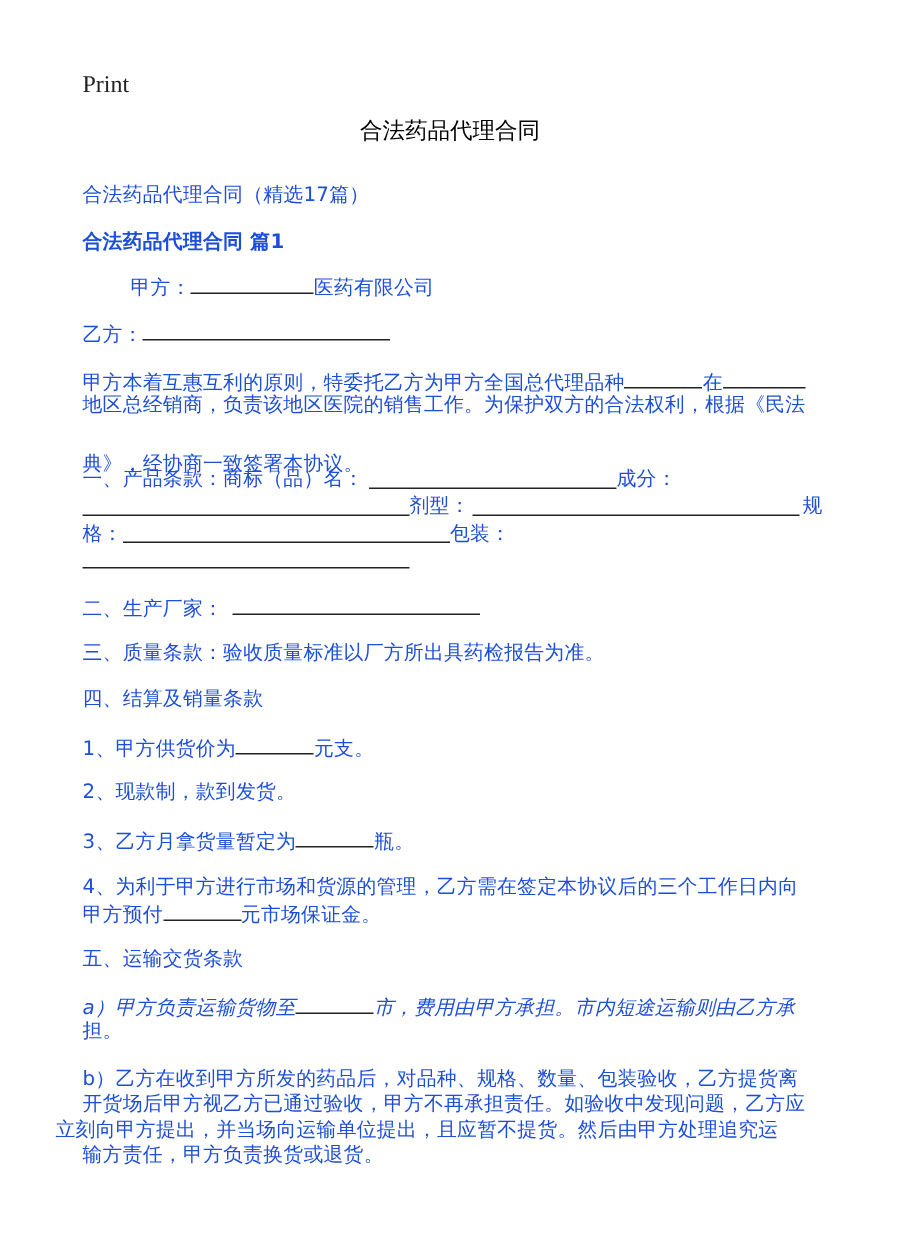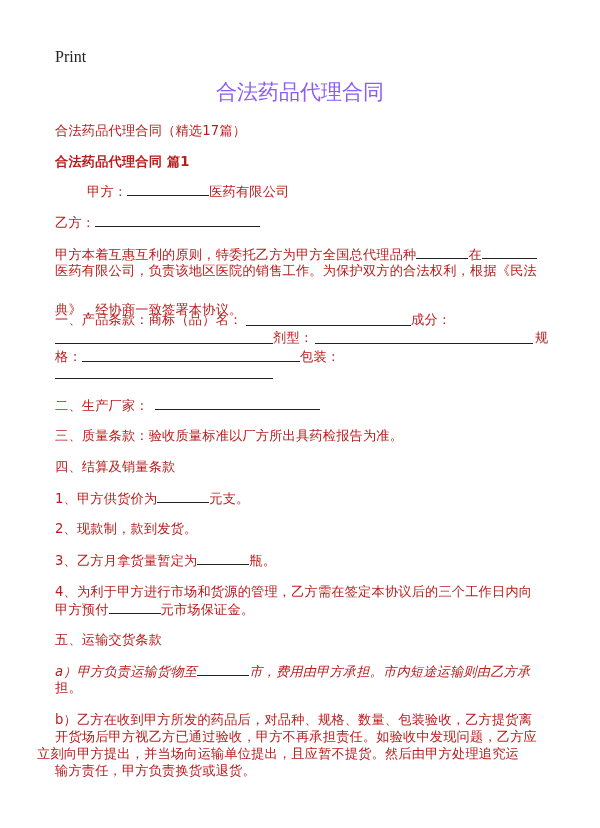--- a/index.html
+++ b/index.html
@@ -1,21 +1,21 @@
 <!DOCTYPE html>
 <html><head>
 <meta charset="utf-8">
 <style>
   html, body { margin: 0; padding: 0; background: #ffffff; }
   body { width: 600px; height: 828px; position: relative; overflow: hidden;
          font-family: "DejaVu Sans", "Liberation Sans", sans-serif; color: #111; }
   .abs { position: absolute; white-space: nowrap; }
   .print { left: 55px; top: 48px; font-family: "Liberation Serif", "DejaVu Serif", serif; font-size: 16px; color: #222; }
-  .title { left: 0; width: 600px; text-align: center; top: 78px; font-size: 21px; color: #8b5cf6; }
-  .t { font-size: 13.2px; line-height: 17px; color: #b91c1c; letter-spacing: 0.2px; }
+  .title { left: 0; width: 600px; text-align: center; top: 78px; font-size: 15px; color: #000000; }
+  .t { font-size: 13.2px; line-height: 17px; color: #1d4ed8; letter-spacing: 0.2px; }
   .bold { font-weight: bold; }
   .blank { display: inline-block; border-bottom: 1px solid #222; height: 13px; vertical-align: baseline; }
   .hr { position: absolute; border-bottom: 1px solid #222; height: 0; }
 </style>
 </head>
 <body>
 
 <div class="abs print">Print</div>
 
 <div class="abs title">合法药品代理合同</div>
@@ -28,21 +28,21 @@
   <span>甲方：</span><span class="blank" style="width:82px;"></span><span>医药有限公司</span>
 </div>
 
 <div class="abs t" style="left:55px; top:213px;">
   <span>乙方：</span><span class="blank" style="width:165px;"></span>
 </div>
 
 <div class="abs t" style="left:55px; top:245px;">
   <span>甲方本着互惠互利的原则，特委托乙方为甲方全国总代理品种</span><span class="blank" style="width:52px;"></span><span>在</span><span class="blank" style="width:55px;"></span>
 </div>
-<div class="abs t" style="left:55px; top:262px;">医药有限公司，负责该地区医院的销售工作。为保护双方的合法权利，根据《民法</div>
+<div class="abs t" style="left:55px; top:262px;">地区总经销商，负责该地区医院的销售工作。为保护双方的合法权利，根据《民法</div>
 <div class="abs t" style="left:55px; top:279px;margin-top:22px;">典》，经协商一致签署本协议。</div>
 
 <div class="abs t" style="left:55px; top:311px;">
   <span>一、产品条款：商标（品）名：</span>
 </div>
 <div class="hr" style="left:246px; top:325px; width:165px;"></div>
 <div class="abs t" style="left:411px; top:311px;">成分：</div>
 
 <div class="hr" style="left:55px; top:343px; width:218px;"></div>
 <div class="abs t" style="left:273px; top:329px;">剂型：</div>

